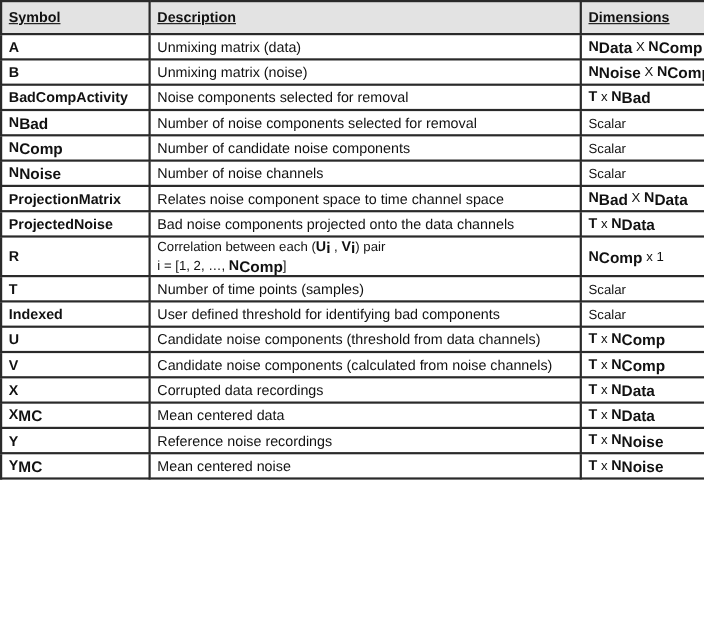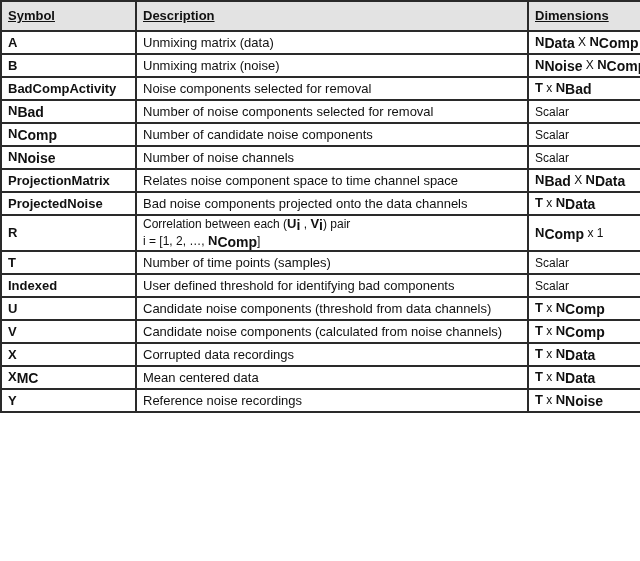--- a/index.html
+++ b/index.html
@@ -129,14 +129,19 @@
       <tr>
         <td class="sym-cell"><span>X</span><sub class="s">MC</sub></td>
         <td>Mean centered data</td>
         <td class="dim-cell"><b>T</b><span class="x"> x </span><b>N</b><sub class="s">Data</sub></td>
       </tr>
       <tr>
         <td class="sym-cell"><span>Y</span></td>
         <td>Reference noise recordings</td>
         <td class="dim-cell"><b>T</b><span class="x"> x </span><b>N</b><sub class="s">Noise</sub></td>
       </tr>
+      <tr>
+        <td class="sym-cell"><span>Y</span><sub class="s">MC</sub></td>
+        <td>Mean centered noise</td>
+        <td class="dim-cell"><b>T</b><span class="x"> x </span><b>N</b><sub class="s">Noise</sub></td>
+      </tr>
     </tbody>
 </table>
 
 </body></html>

